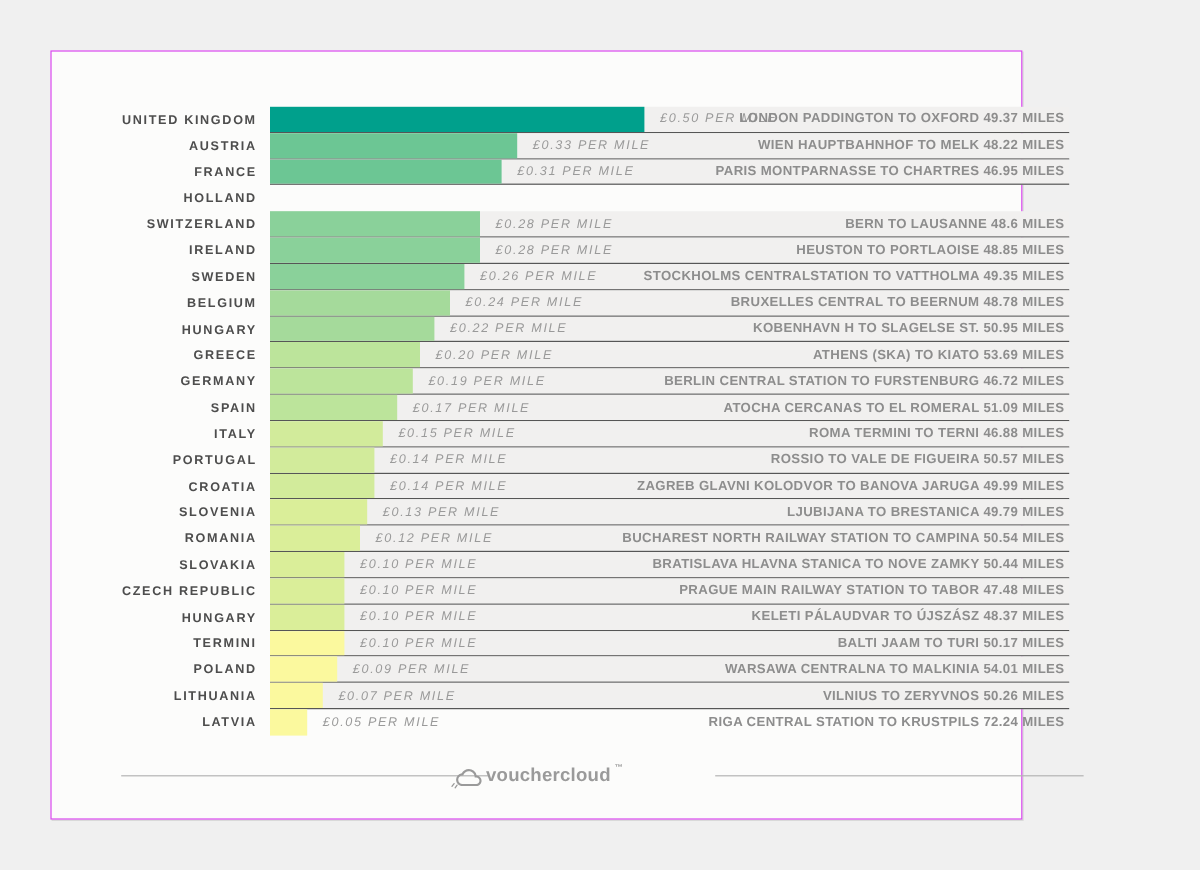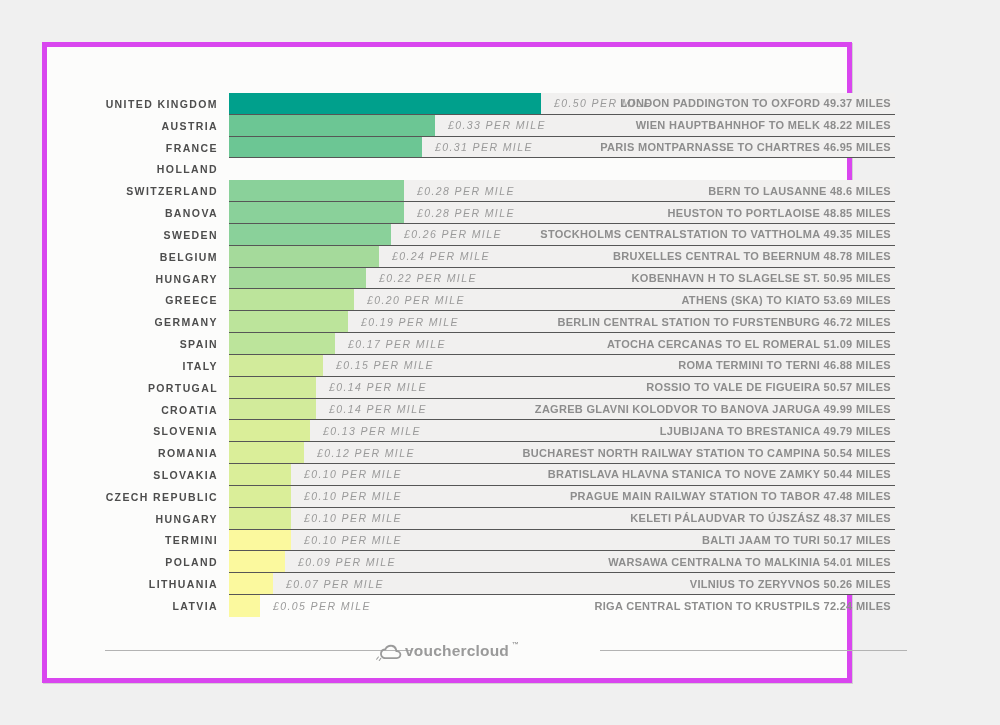--- a/index.html
+++ b/index.html
@@ -7,21 +7,21 @@
     width:1000px; height:725px;
     background:#f0f0f0;
     font-family:"Liberation Sans", sans-serif;
     position:relative;
     overflow:hidden;
   }
   .card {
     position:absolute; left:42px; top:42px;
     width:810px; height:641px;
     background:#fcfcfb;
-    border:5px solid #d946ef;
+    border:1px solid #d946ef;
     box-shadow:1px 1px 0 rgba(0,0,0,.12);
     box-sizing:border-box;
   }
   .rows { position:absolute; left:0; top:46px; width:100%; }
   .row { position:relative; height:21.83px; }
   .country {
     position:absolute; left:0; top:0; width:171px; height:100%;
     display:flex; align-items:center; justify-content:flex-end;
     font-size:10.5px; font-weight:700; letter-spacing:1.4px; color:#4d4d4d;
     white-space:nowrap;
@@ -93,21 +93,21 @@
       </div>
       <div class="row">
         <div class="country">SWITZERLAND</div>
         <div class="band">
           <div class="bar" style="width: 175px; background: rgb(138, 209, 154);"></div>
           <div class="price" style="left: 188px;">£0.28 PER MILE</div>
           <div class="route">BERN TO LAUSANNE 48.6 MILES</div>
         </div>
       </div>
       <div class="row">
-        <div class="country">BANOVA</div>
+        <div class="country">IRELAND</div>
         <div class="band">
           <div class="bar" style="width: 175px; background: rgb(138, 209, 154);"></div>
           <div class="price" style="left: 188px;">£0.28 PER MILE</div>
           <div class="route">HEUSTON TO PORTLAOISE 48.85 MILES</div>
         </div>
       </div>
       <div class="row">
         <div class="country">SWEDEN</div>
         <div class="band">
           <div class="bar" style="width: 162px; background: rgb(138, 209, 154);"></div>

